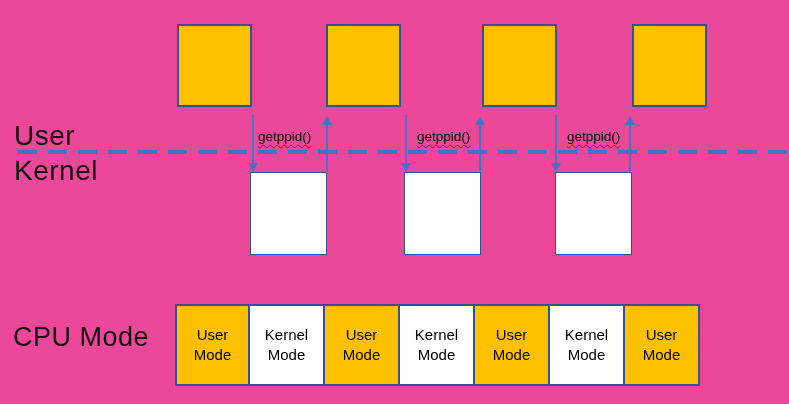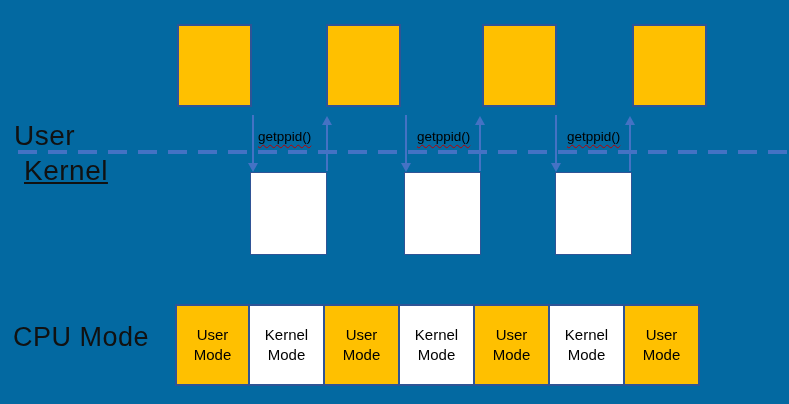--- a/index.html
+++ b/index.html
@@ -1,26 +1,26 @@
 <!DOCTYPE html>
 <html><head>
 <meta charset="utf-8">
 <style>
   html,body{margin:0;padding:0;background:#fff;}
   #canvas{
-    position:relative;width:789px;height:404px;background:#0369a1;overflow:hidden;
+    position:relative;width:789px;height:404px;background:#ec4899;overflow:hidden;
     font-family:"Liberation Sans","DejaVu Sans",sans-serif;color:#000;
   }
   
   .side-label{
     position:absolute;font-size:28px;font-weight:300;letter-spacing:0.5px;color:#111;
     line-height:1;white-space:nowrap;
   }
   .lbl-user{left:14px;top:122px;}
-  .lbl-kernel{left:24px;top:157px;text-decoration:underline;}
+  .lbl-kernel{left:14px;top:157px;}
   .lbl-cpu{left:13px;top:324px;font-size:27px;}
 
   
   .boundary{
     position:absolute;left:18px;top:150px;width:771px;height:4px;
     background:repeating-linear-gradient(90deg,#4472C4 0 19px,transparent 19px 30px);
   }
 
   
   .proc{

